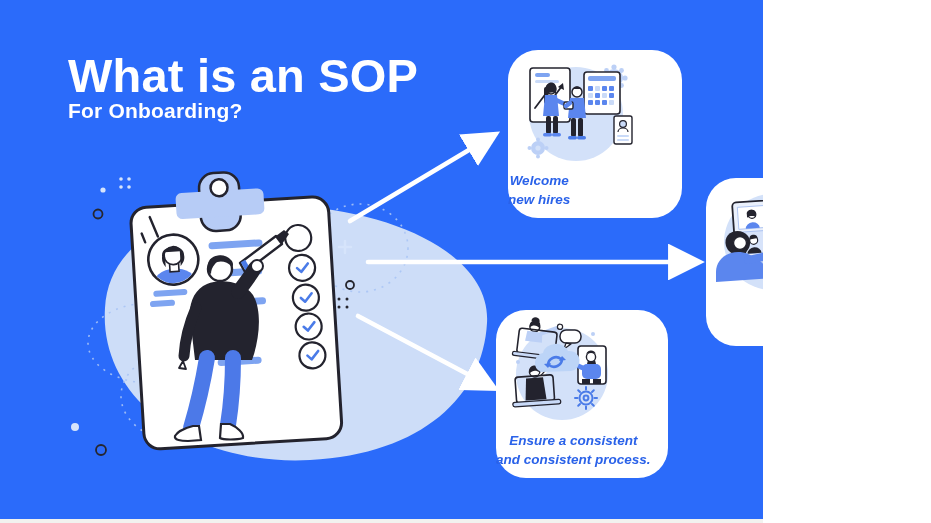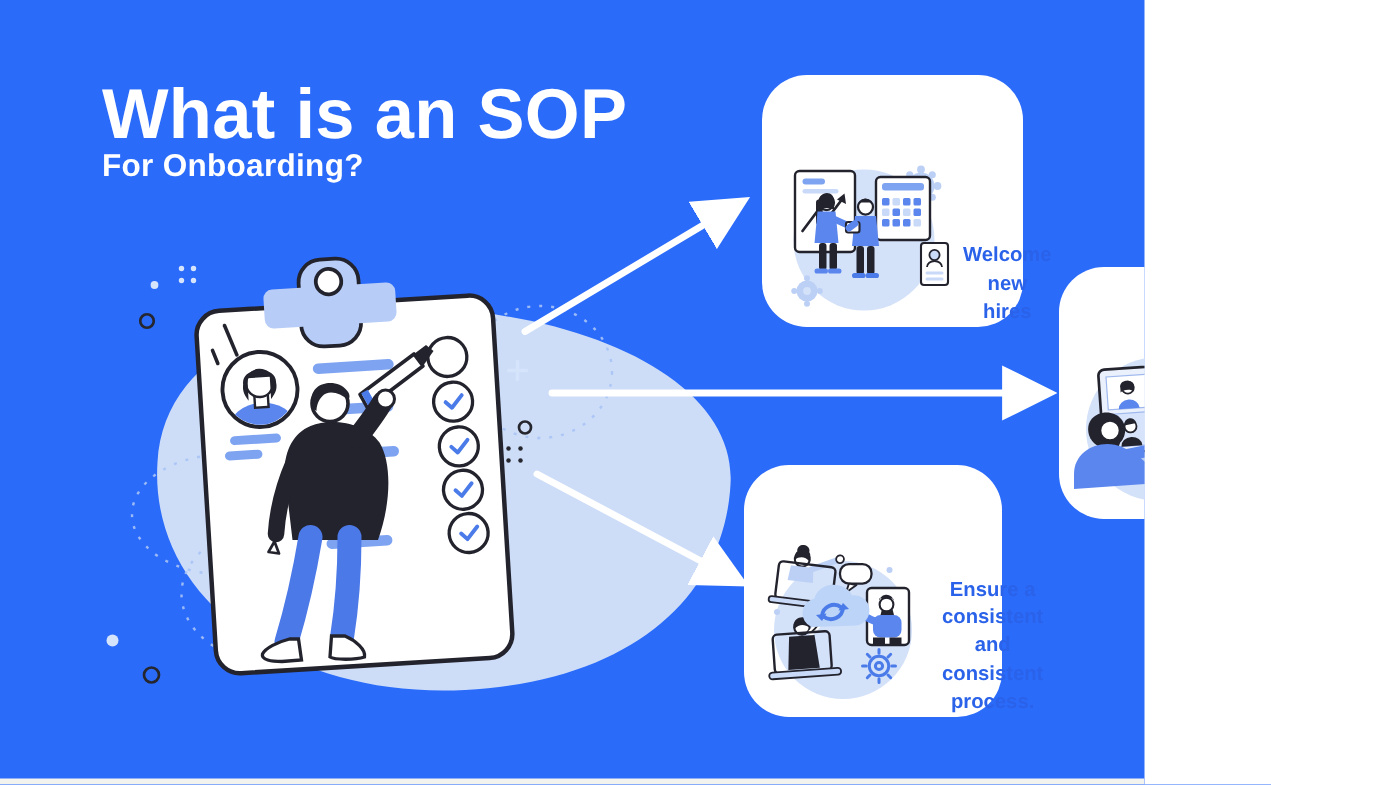--- a/index.html
+++ b/index.html
@@ -7,21 +7,21 @@
     position:relative; width:763px; height:523px; overflow:hidden;
     background: var(--background, #2B6BFA);
     font-family:"Liberation Sans", sans-serif;
   }
   .header { position:absolute; left:68px; top:52px; color:var(--title_text,#FFFFFF); }
   .title { font-size:47px; font-weight:800; letter-spacing:0.2px; line-height:1.0; }
   .subtitle { font-size:21px; font-weight:700; letter-spacing:0.2px; }
 
   .card {
     position:absolute; background:var(--card_bg,#FFFFFF); border-radius:30px;
-    display:flex; flex-direction:row; align-items:flex-end;
+    display:flex; flex-direction:column; align-items:flex-start;font-style:italic;
   }
   .card-1 { left:508px; top:50px;  width:174px; height:168px; }
   .card-2 { left:706px; top:178px; width:174px; height:168px; }
   .card-3 { left:496px; top:310px; width:172px; height:168px; }
   .card svg.card-art { margin-top:6px; flex:0 0 auto; }
   .card-label {
     color:var(--label_text,#2A62E9); font-weight:700; font-size:13.5px;
     line-height:1.4; text-align:center; margin-top:0px;
   }
   .overlay { position:absolute; left:0; top:0; }

